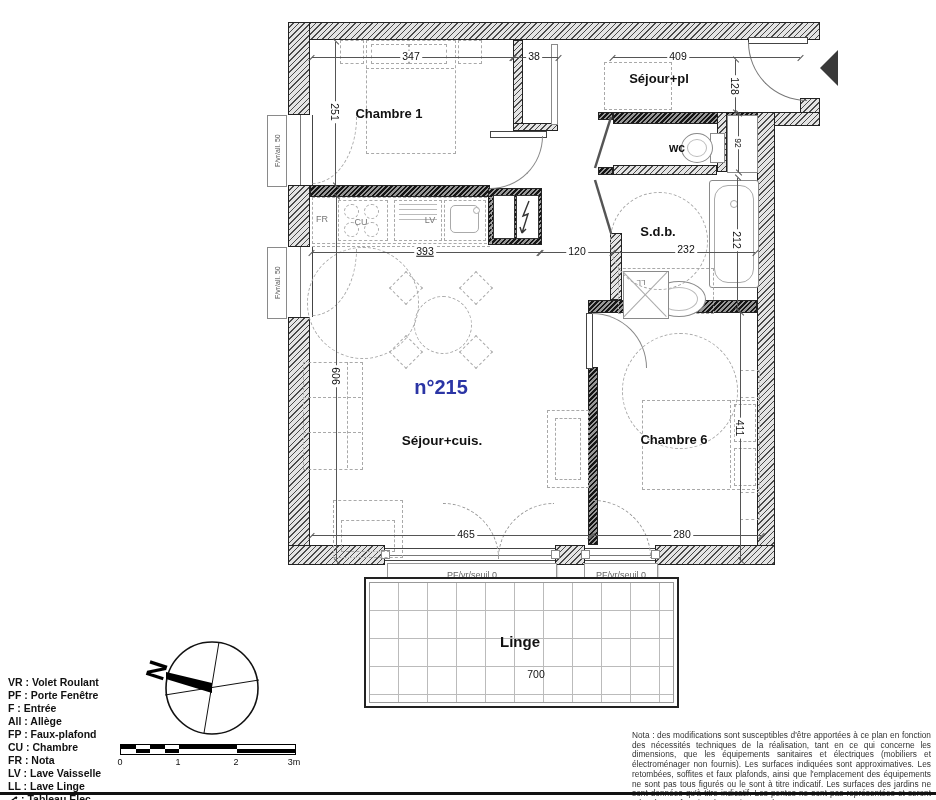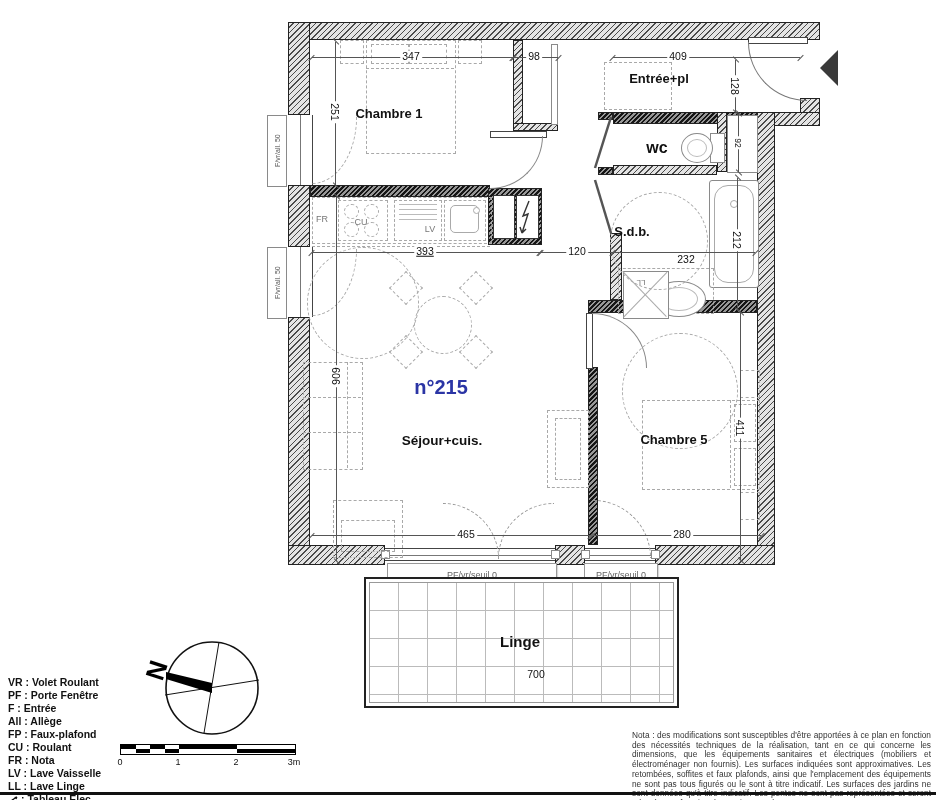--- a/index.html
+++ b/index.html
@@ -132,21 +132,21 @@
   <div class="dash circle" style="left:364px;top:222px;width:13px;height:13px;"></div>
   <div class="dash" style="left:394px;top:200px;width:46px;height:39px;">
     <div style="position:absolute;left:4px;top:3px;width:38px;height:20px;background:repeating-linear-gradient(to bottom,#bbb 0 1px,transparent 1px 5px);"></div>
   </div>
   <div class="dash" style="left:444px;top:200px;width:40px;height:39px;">
     <div class="solid-rect" style="left:5px;top:4px;width:27px;height:26px;border-radius:5px;border-color:#aaa;"></div>
     <div class="solid-rect circle" style="left:28px;top:6px;width:5px;height:5px;border-color:#aaa;"></div>
   </div>
   <div class="small-lab" style="left:322px;top:219px;">FR</div>
   <div class="small-lab" style="left:361px;top:222px;">CU</div>
-  <div class="small-lab" style="left:430px;top:229px;">LV</div>
+  <div class="small-lab" style="left:430px;top:220px;">LV</div>
   <div class="dashline-h" style="left:312px;top:246px;width:178px;"></div>
 
   <div class="dash circle" style="left:414px;top:296px;width:56px;height:56px;"></div>
   <div class="dash" style="left:394px;top:276px;width:22px;height:22px;transform:rotate(45deg);"></div>
   <div class="dash" style="left:464px;top:276px;width:22px;height:22px;transform:rotate(45deg);"></div>
   <div class="dash" style="left:394px;top:340px;width:22px;height:22px;transform:rotate(45deg);"></div>
   <div class="dash" style="left:464px;top:340px;width:22px;height:22px;transform:rotate(45deg);"></div>
 
   <div class="dash" style="left:303px;top:362px;width:58px;height:106px;"></div>
   <div class="dashline-h" style="left:303px;top:397px;width:58px;"></div>
@@ -187,53 +187,53 @@
 
   <div class="abs" style="left:364px;top:577px;width:311px;height:127px;border:2px solid #222;background:#fff;">
     <div class="balc-grid" style="left:3px;top:3px;right:3px;bottom:3px;"></div>
   </div>
   <div class="room" style="left:520px;top:641px;font-size:15px;background:transparent;">Linge</div>
   <div class="dlab" style="left:536px;top:674px;background:transparent;">700</div>
 
   <div class="dimh" style="left:312px;top:57px;width:201px;"></div>
   <div class="dlab" style="left:411px;top:56px;">347</div>
   <div class="dimh" style="left:513px;top:57px;width:45px;"></div>
-  <div class="dlab" style="left:534px;top:56px;">98</div>
+  <div class="dlab" style="left:534px;top:56px;">38</div>
   <div class="dimh" style="left:613px;top:57px;width:187px;"></div>
   <div class="dlab" style="left:678px;top:56px;">409</div>
   <div class="dimv" style="left:735px;top:60px;height:52px;"></div>
   <div class="dlabv" style="left:735px;top:86px;">128</div>
   <div class="dimv" style="left:335px;top:42px;height:143px;"></div>
   <div class="dlabv" style="left:335px;top:112px;">251</div>
   <div class="dimh" style="left:312px;top:252px;width:228px;"></div>
   <div class="dlab" style="left:425px;top:251px;text-decoration:underline;">393</div>
   <div class="dimh" style="left:540px;top:252px;width:73px;"></div>
   <div class="dlab" style="left:577px;top:251px;">120</div>
   <div class="dimh" style="left:613px;top:252px;width:142px;"></div>
-  <div class="dlab" style="left:686px;top:259px;">232</div>
+  <div class="dlab" style="left:686px;top:249px;">232</div>
   <div class="dimv" style="left:737px;top:178px;height:132px;"></div>
   <div class="dlabv" style="left:737px;top:240px;">212</div>
   <div class="dimv" style="left:738px;top:114px;height:58px;"></div>
   <div class="dlabv" style="left:738px;top:143px;font-size:8.5px;">92</div>
   <div class="dimv" style="left:336px;top:197px;height:364px;"></div>
   <div class="dlabv" style="left:336px;top:376px;">606</div>
   <div class="dimh" style="left:312px;top:535px;width:278px;"></div>
   <div class="dlab" style="left:466px;top:534px;">465</div>
   <div class="dimh" style="left:593px;top:535px;width:168px;"></div>
   <div class="dlab" style="left:682px;top:534px;">280</div>
   <div class="dimv" style="left:740px;top:313px;height:247px;"></div>
   <div class="dlabv" style="left:740px;top:428px;">411</div>
 
   <div class="room" style="left:389px;top:113px;">Chambre 1</div>
-  <div class="room" style="left:659px;top:78px;">Entrée+pl</div>
-  <div class="room" style="left:657px;top:148px;font-size:16px;">wc</div>
-  <div class="room" style="left:632px;top:231px;">S.d.b.</div>
+  <div class="room" style="left:659px;top:78px;">Séjour+pl</div>
+  <div class="room" style="left:677px;top:148px;font-size:12px;">wc</div>
+  <div class="room" style="left:658px;top:231px;">S.d.b.</div>
   <div class="room" style="left:441px;top:387px;font-size:20px;color:#2b35a5;">n°215</div>
   <div class="room" style="left:442px;top:440px;font-size:13.5px;">Séjour+cuis.</div>
-  <div class="room" style="left:674px;top:439px;">Chambre 5</div>
+  <div class="room" style="left:674px;top:439px;">Chambre 6</div>
 
   <svg class="abs" style="left:0;top:0;" width="936" height="800" viewBox="0 0 936 800">
     <polygon points="838,50 838,86 820,68" fill="#3a3a3a"></polygon>
     <line x1="611" y1="117" x2="595" y2="168" stroke="#555" stroke-width="2.5"></line>
     <line x1="611" y1="233" x2="595" y2="180" stroke="#555" stroke-width="2.5"></line>
     <path d="M529,201 L523,216 L528,214 L522,233 M522,233 L526,229 M522,233 L520,227" fill="none" stroke="#333" stroke-width="1.4"></path>
   </svg>
 
   <div class="abs" style="left:145px;top:630px;width:135px;height:125px;">
     <svg width="135" height="125" viewBox="0 0 135 125">
@@ -265,21 +265,21 @@
   <div class="abs" style="left:294px;top:757px;width:0;font-size:9px;">
       <span style="position:absolute;transform:translateX(-50%);">3m</span>
     </div>
 
   <div class="abs" style="left:8px;top:676px;">
     <div class="legend-line">VR : Volet Roulant</div>
     <div class="legend-line">PF : Porte Fenêtre</div>
     <div class="legend-line">F : Entrée</div>
     <div class="legend-line">All : Allège</div>
     <div class="legend-line">FP : Faux-plafond</div>
-    <div class="legend-line">CU : Roulant</div>
+    <div class="legend-line">CU : Chambre</div>
     <div class="legend-line">FR : Nota</div>
     <div class="legend-line">LV : Lave Vaisselle</div>
     <div class="legend-line">LL : Lave Linge</div>
     <div class="legend-line">
       <svg width="13" height="10" viewBox="0 0 13 10" style="vertical-align:-1px;">
         <path d="M1,8 L6,5 L4,6 L9,3 M9,3 L6.5,3.5 M9,3 L8,5" fill="none" stroke="#111" stroke-width="1.2"></path>
       </svg><span>: Tableau Elec.</span>
     </div>
   </div>
 

